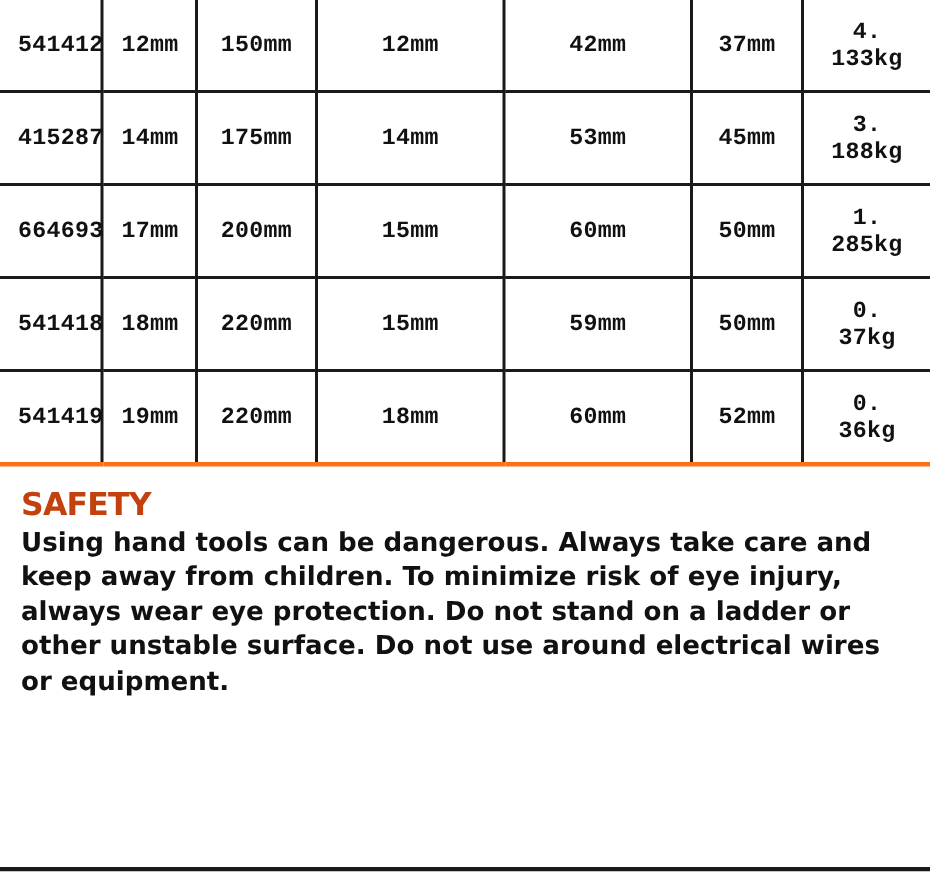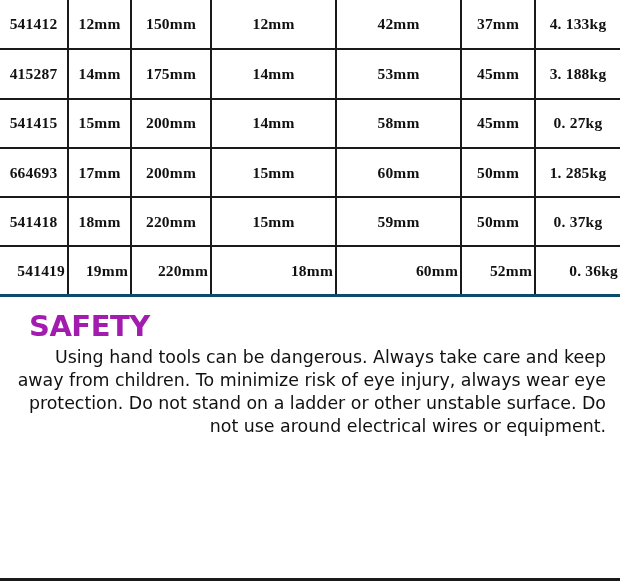--- a/index.html
+++ b/index.html
@@ -27,72 +27,70 @@
     width: 620px;
     table-layout: fixed;
   }
   .spec-table tr {
     height: 49.3px;
   }
   .spec-table td {
     border: 2px solid #1a1a1a;
     text-align: center;
     vertical-align: middle;
-    font-family: Liberation Serif, serif;
+    font-family: Liberation Mono, monospace;
     font-size: 15.5px;
     font-weight: 700;
     color: #111111;
     letter-spacing: 0.2px;
-    padding: 2px;
+    padding: 12px;
   }
   .spec-table tr td:first-child {
     border-left: none;
   }
   .spec-table tr td:last-child {
     border-right: none;
   }
   .spec-table tr:first-child td {
     border-top: none;
   }
   .spec-table tr:last-child td {
-    border-bottom: 3px solid #0c4a6e;
-    text-align: right;
+    border-bottom: 3px solid #f97316;
   }
 
   .col-code  { width: 68px; }
   .col-c2    { width: 63px; }
   .col-c3    { width: 80px; }
   .col-c4    { width: 125px; }
   .col-c5    { width: 125px; }
   .col-c6    { width: 74px; }
   .col-c7    { width: 85px; }
 
   
   .safety {
     padding: 14px 14px 0 14px;
     box-sizing: border-box;
   }
   .safety-title {
     font-family: "DejaVu Sans", sans-serif;
-    font-size: 29px;
+    font-size: 21px;
     font-weight: 700;
     letter-spacing: -0.5px;
     line-height: 1.05;
-    margin: 0 0 4px 15px;
-    color: #a21caf;
+    margin: 0 0 4px 0;
+    color: #c2410c;
   }
   .safety-body {
     font-family: "DejaVu Sans", sans-serif;
     font-size: 17.4px;
-    font-weight: 400;
+    font-weight: 700;
     line-height: 1.33;
     color: #111111;
     margin: 0;
     max-width: 600px;
-    text-align: right;
   }
   .bottom-rule {
     position: absolute;
     left: 0;
     bottom: 0;
     width: 620px;
     height: 3px;
     background: #1a1a1a;
   }
 </style>
@@ -124,29 +122,20 @@
       <tr>
         <td>415287</td>
         <td>14mm</td>
         <td>175mm</td>
         <td>14mm</td>
         <td>53mm</td>
         <td>45mm</td>
         <td>3. 188kg</td>
       </tr>
       <tr>
-        <td>541415</td>
-        <td>15mm</td>
-        <td>200mm</td>
-        <td>14mm</td>
-        <td>58mm</td>
-        <td>45mm</td>
-        <td>0. 27kg</td>
-      </tr>
-      <tr>
         <td>664693</td>
         <td>17mm</td>
         <td>200mm</td>
         <td>15mm</td>
         <td>60mm</td>
         <td>50mm</td>
         <td>1. 285kg</td>
       </tr>
       <tr>
         <td>541418</td>

